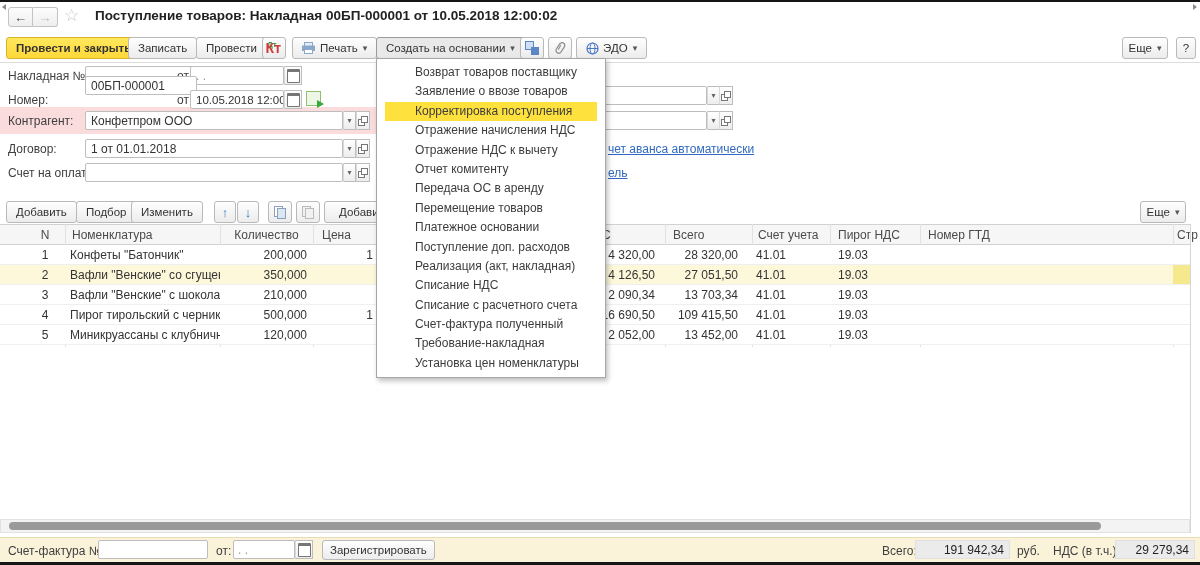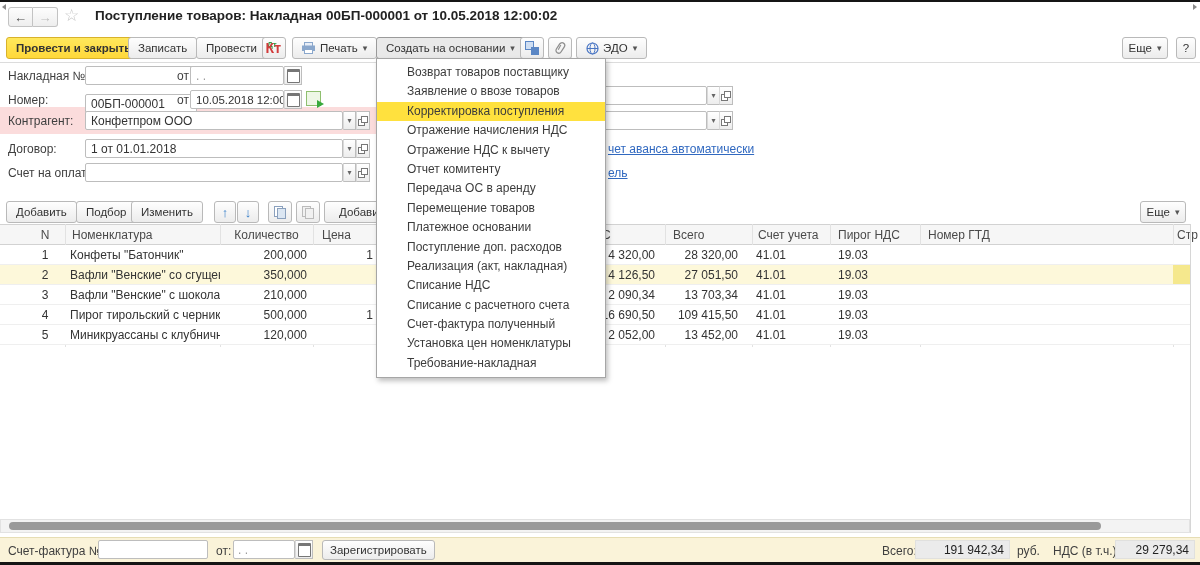--- a/index.html
+++ b/index.html
@@ -56,21 +56,21 @@
   .cal{display:inline-block;width:11px;height:10px;border:1px solid #767676;border-top:3px solid #767676;border-radius:1px;background:#fff}
   .calbox{position:absolute;height:19px;width:18px;border:1px solid #bdbdbd;border-left:1px solid #d9d9d9;
     background:linear-gradient(#fff,#ededed);display:flex;align-items:center;justify-content:center;box-sizing:border-box;cursor:pointer}
   .pinkband{position:absolute;left:0;top:107px;width:376px;height:27px;background:#fbdcdc}
   .setnum{position:absolute;left:306px;top:91px;width:13px;height:13px;border:1px solid #8fbf6f;background:#eef7e6}
   .setnum::after{content:"";position:absolute;right:-4px;bottom:-3px;width:0;height:0;
     border-top:4px solid transparent;border-bottom:4px solid transparent;border-left:7px solid #37a93c}
 
   
   .menu{position:absolute;left:376px;top:58px;width:230px;background:#fff;border:1px solid #a6a6a6;
-    box-shadow:2px 3px 5px rgba(0,0,0,.25);z-index:40;padding:4px 0;box-sizing:border-box}
+    box-shadow:2px 3px 5px rgba(0,0,0,.25);z-index:40;padding:4px 8px;box-sizing:border-box}
   .mi{height:19.4px;line-height:19.4px;padding-left:30px;color:#3c3c3c;white-space:nowrap;font-size:12px;cursor:pointer}
   .mi.hl{background:#ffe13e}
 
   
   .thead{position:absolute;left:0;top:224px;width:1190px;height:21px;background:#f6f6f6;
     border-top:1px solid #d2d2d2;border-bottom:1px solid #d2d2d2;box-sizing:border-box}
   .hc{position:absolute;top:3px;color:#4a4a4a;white-space:nowrap;font-size:12px}
   .vl{position:absolute;top:224px;height:123px;width:1px;background:#e2e2e2}
   .tright{position:absolute;left:1190px;top:224px;width:1px;height:309px;background:#d6d6d6}
   .trow{position:absolute;left:0;width:1190px;height:20px;border-bottom:1px solid #efefef;box-sizing:border-box;background:#fff;cursor:pointer}
@@ -184,21 +184,21 @@
   <div class="fld" style="left:85px;top:66px;width:112px"></div>
   <div class="lbl" style="left:177px;top:69px">от:</div>
   <div class="fld" style="left:190px;top:66px;width:94px">
       <span class="ph">. .</span>
     </div>
   <div class="calbox" style="left:284px;top:66px">
       <span class="cal"></span>
     </div>
 
   <div class="lbl" style="left:8px;top:93px">Номер:</div>
-  <div class="fld" style="left:85px;top:94px;width:112px">
+  <div class="fld" style="left:85px;top:76px;width:112px">
       <span>00БП-000001</span>
     </div>
   <div class="lbl" style="left:177px;top:93px">от:</div>
   <div class="fld" style="left:190px;top:90px;width:94px;font-size:11.5px">
       <span>10.05.2018 12:00:02</span>
     </div>
   <div class="calbox" style="left:284px;top:90px">
       <span class="cal"></span>
     </div>
   <div class="setnum"></div>
@@ -356,22 +356,22 @@
   <div class="mi">Отражение НДС к вычету</div>
   <div class="mi">Отчет комитенту</div>
   <div class="mi">Передача ОС в аренду</div>
   <div class="mi">Перемещение товаров</div>
   <div class="mi">Платежное основании</div>
   <div class="mi">Поступление доп. расходов</div>
   <div class="mi">Реализация (акт, накладная)</div>
   <div class="mi">Списание НДС</div>
   <div class="mi">Списание с расчетного счета</div>
   <div class="mi">Счет-фактура полученный</div>
+  <div class="mi">Требование-накладная</div>
   <div class="mi">Установка цен номенклатуры</div>
-  <div class="mi">Требование-накладная</div>
 </div>
 
 <div class="bottombar"></div>
 <div class="lbl" style="left:8px;top:544px">Счет-фактура №:</div>
 <div class="b-fld" style="left:98px;width:110px"></div>
 <div class="lbl" style="left:216px;top:544px">от:</div>
 <div class="b-fld" style="left:233px;width:62px">
     <span class="ph">. .</span>
   </div>
 <div class="calbox" style="left:295px;top:540px">

